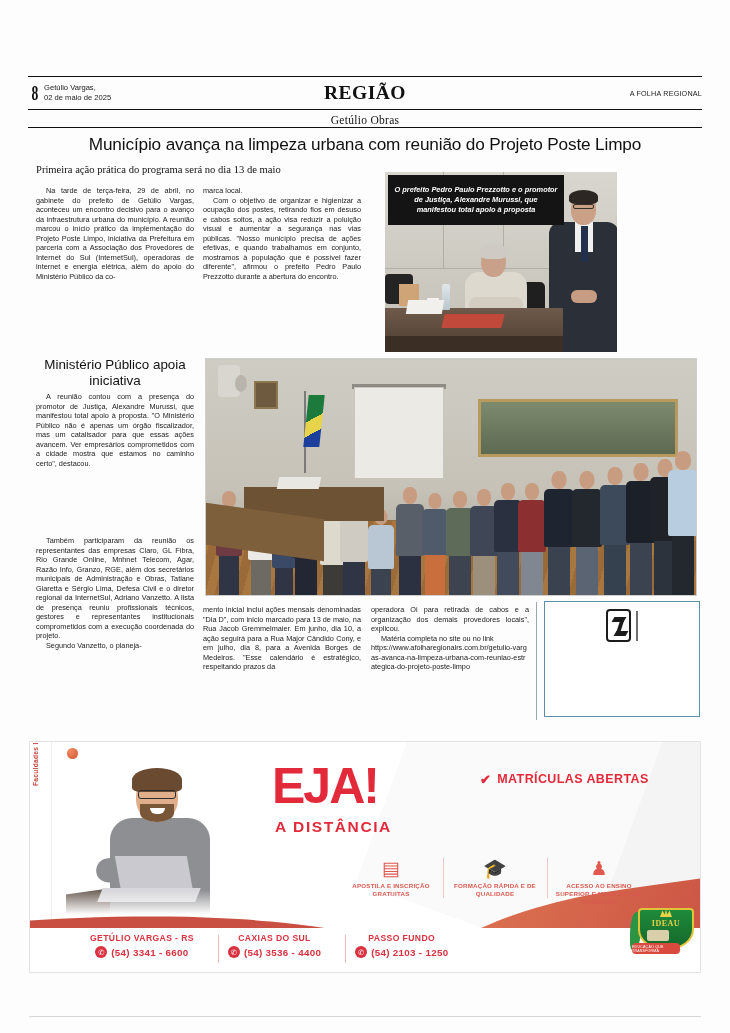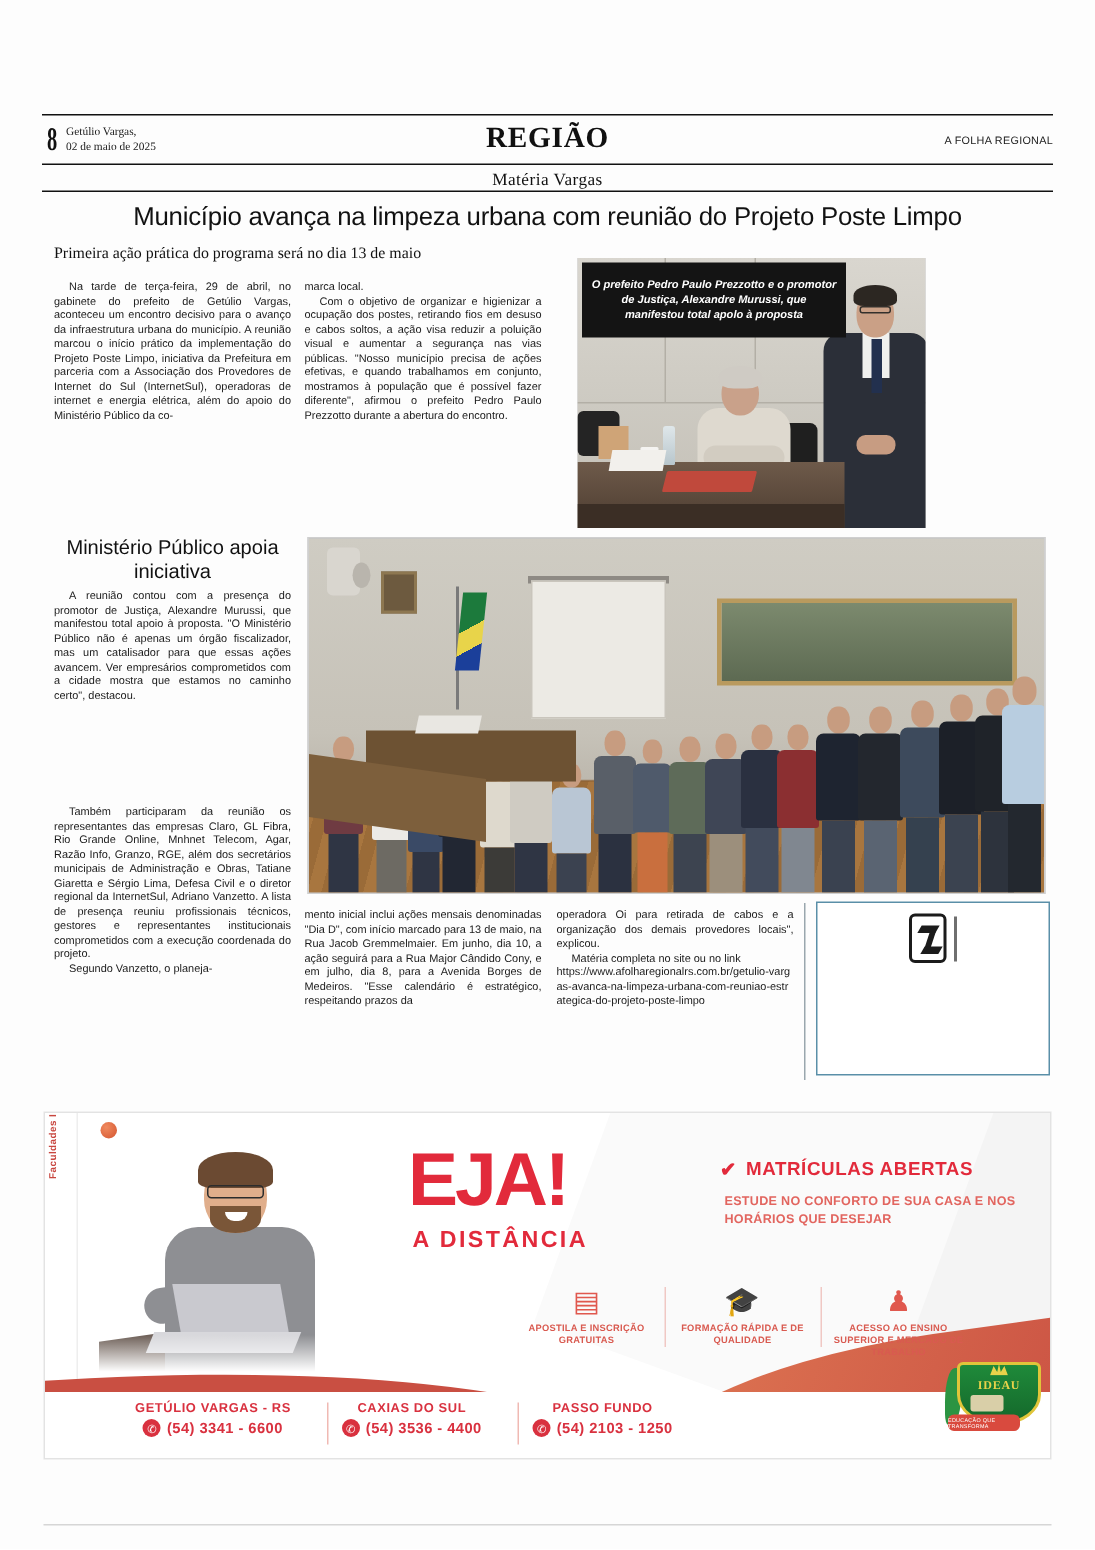--- a/index.html
+++ b/index.html
@@ -25,21 +25,21 @@
   .folio-wrap { display: flex; align-items: center; height: 100%; }
   .folio-num {
     font-family: "Liberation Serif", serif;
     font-weight: bold; font-size: 22px; line-height: 1;
     color: #111; letter-spacing: -1px;
     width: 13px; text-align: center;
     transform: scaleX(0.62);
     transform-origin: center;
   }
   .folio-txt {
-    font-family: Liberation Serif, serif;
+    font-family: Liberation Sans, sans-serif;
     font-size: 7.6px; line-height: 10.5px; color: #1a1a1a;
     margin-left: 3px; white-space: nowrap;
   }
   .section-title {
     position: absolute; left: 0; right: 0; text-align: center;
     font-family: "Liberation Serif", serif;
     font-weight: bold; font-size: 19.5px; letter-spacing: 0.5px;
     color: #111;
   }
   .paper-name {
@@ -409,21 +409,21 @@
       <div class="folio-txt">
         <div>Getúlio Vargas,</div>
         <div>02 de maio de 2025</div>
       </div>
     </div>
     <div class="section-title">REGIÃO</div>
     <div class="paper-name">A FOLHA REGIONAL</div>
   </div>
 
   <div class="sub-masthead">
-    <span class="locality">Matéria Vargas</span>
+    <span class="locality">Getúlio Obras</span>
   </div>
 
   <div class="headline">Município avança na limpeza urbana com reunião do Projeto Poste Limpo</div>
   <div class="kicker">Primeira ação prática do programa será no dia 13 de maio</div>
 
   <div class="col col1">
     <p>Na tarde de terça-feira, 29 de abril, no gabinete do prefeito de Getúlio Vargas, aconteceu um encontro decisivo para o avanço da infraestrutura urbana do município. A reunião marcou o início prático da implementação do Projeto Poste Limpo, iniciativa da Prefeitura em parceria com a Associação dos Provedores de Internet do Sul (InternetSul), operadoras de internet e energia elétrica, além do apoio do Ministério Público da co-</p>
   </div>
 
   <div class="subhead">Ministério Público apoia iniciativa</div>
@@ -664,21 +664,20 @@
     </div>
   </div>
 
   <div class="eja-title">EJA!</div>
   <div class="eja-sub">A DISTÂNCIA</div>
 
   <div class="eja-matric">
     <span class="eja-check">✔</span>
     <span>MATRÍCULAS ABERTAS</span>
   </div>
-  <div class="eja-desc">ESTUDE NO CONFORTO DE SUA CASA E NOS HORÁRIOS QUE DESEJAR</div>
 
   <div class="eja-feats">
     <div class="feat">
       <div class="feat-ico">▤</div>
       <div class="feat-txt">APOSTILA E INSCRIÇÃO GRATUITAS</div>
     </div>
     <div class="feat">
       <div class="feat-ico">🎓</div>
       <div class="feat-txt">FORMAÇÃO RÁPIDA E DE QUALIDADE</div>
     </div>

